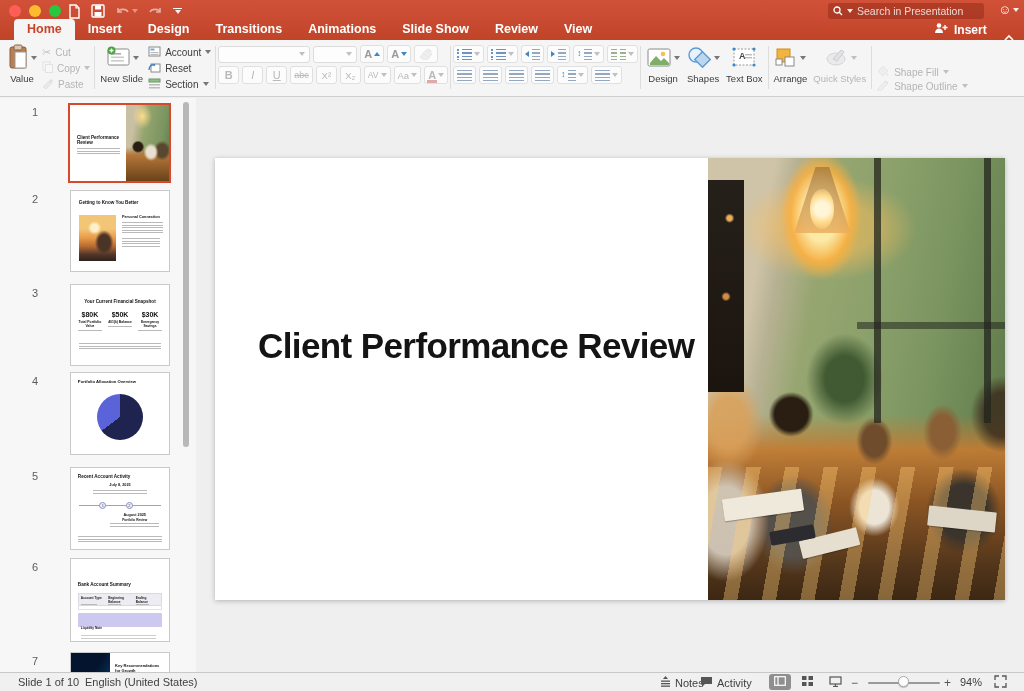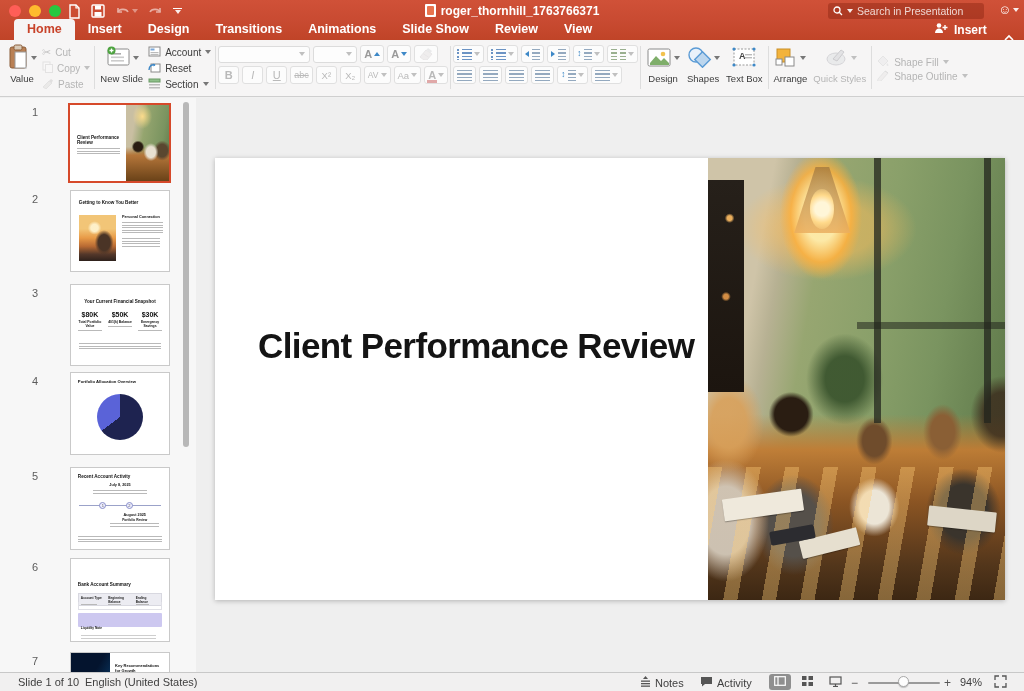--- a/index.html
+++ b/index.html
@@ -217,23 +217,20 @@
             <path d="M12 7c-1-3-8-4-10 0" fill="none" stroke="#fff" stroke-width="1.6"></path>
             <path d="M12 3v4H8" fill="none" stroke="#fff" stroke-width="1.6"></path>
           </svg>
         </span>
       <span style="display:flex;flex-direction:column;align-items:center;gap:1px">
           <span style="width:9px;height:1.5px;background:#fff"></span>
           <span class="caret-w"></span>
         </span>
     </div>
 
-    <div class="doc-title">
-      <span class="ppticon"></span><span>roger_thornhill_1763766371</span>
-    </div>
 
     <div class="searchbox">
       <span><svg width="10" height="10">
             <circle cx="4" cy="4" r="3" fill="none" stroke="#fff" stroke-width="1.3"></circle>
             <path d="M6.3 6.3L9 9" stroke="#fff" stroke-width="1.3"></path>
           </svg></span>
       <span class="caret-w"></span>
       <input type="text" placeholder="Search in Presentation" style="">
     </div>
 
@@ -522,21 +519,21 @@
                 <path d="M10 13l8-9 3 2-7 9z" fill="#c9cdd6" stroke="#99a"></path>
               </svg></span>
             <span class="caret dis"></span>
           </div>
         <span class="biglbl">Quick Styles</span>
       </div>
     </div>
 
     <div class="vdiv"></div>
 
-    <div class="rgroup stack" style="height:52px;justify-content:center">
+    <div class="rgroup stack" style="height:52px;justify-content:flex-end">
       <div class="srow dis">
           <span class="ic"><svg width="14" height="12">
               <path d="M7 1l5 5-5 5-5-5z" fill="#c9d6e4" stroke="#9aa"></path>
               <path d="M11 8c1.5 1.5 2 3 .8 3S10 9.5 11 8z" fill="#9ab0c9"></path>
             </svg></span>
           <span>Shape Fill</span>
           <span class="caret dis"></span>
         </div>
       <div class="srow dis">
           <span class="ic"><svg width="14" height="12">
@@ -667,21 +664,21 @@
           <div class="phone"></div>
         </div>
       </div>
     </div>
   </div>
 
   <div class="statusbar">
     <span class="sl" style="left:18px">Slide 1 of 10</span>
     <span class="sl" style="left:85px">English (United States)</span>
 
-    <div class="sitem" style="left:640px">
+    <div class="sitem" style="left:660px">
       <span><svg width="11" height="11">
             <path d="M5.5 0l2.5 3h-5z" fill="#555"></path>
             <rect x="1" y="4.5" width="9" height="1.3" fill="#555"></rect>
             <rect x="1" y="7" width="9" height="1.3" fill="#555"></rect>
             <rect x="1" y="9.5" width="9" height="1.3" fill="#555"></rect>
           </svg></span>
       <span>Notes</span>
     </div>
     <div class="sitem" style="left:700px">
       <span><svg width="13" height="11">

